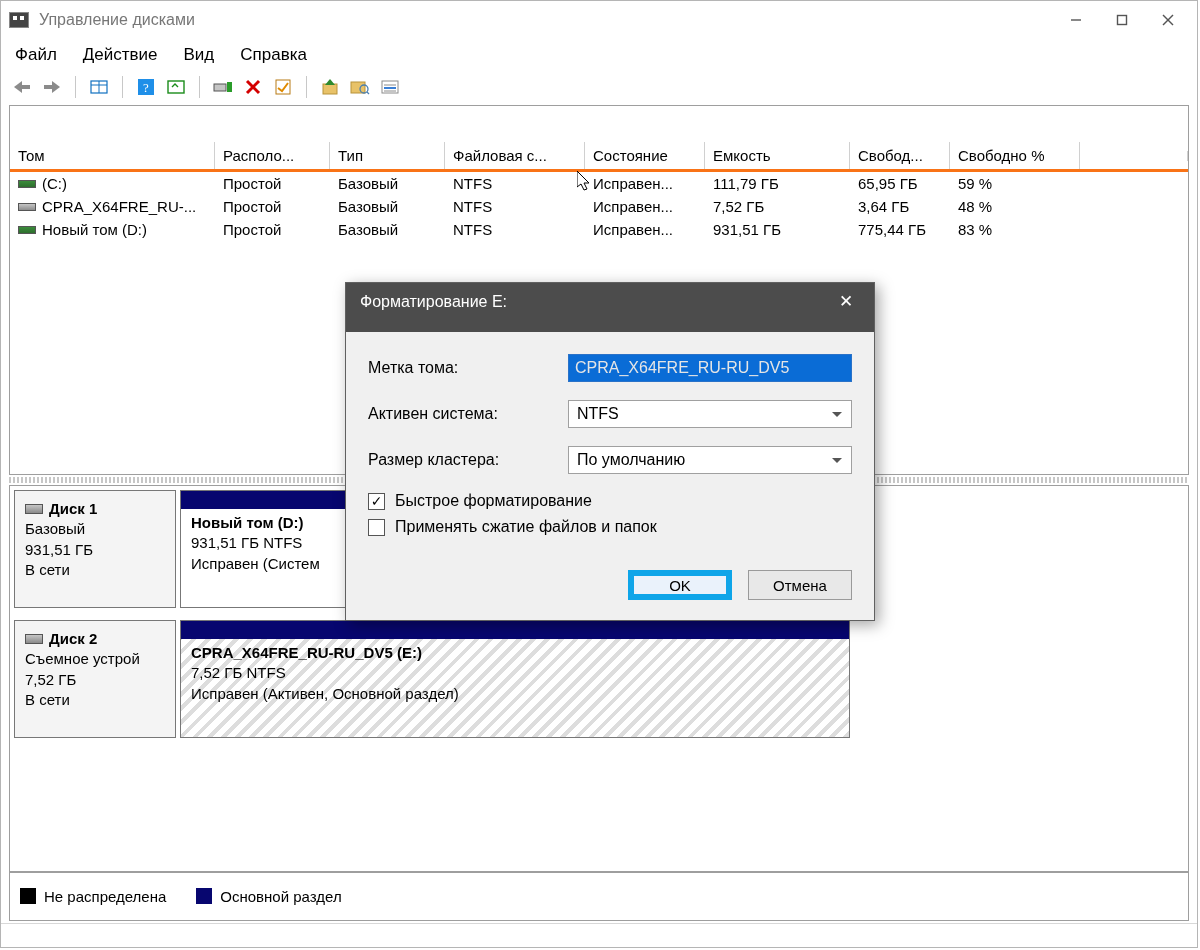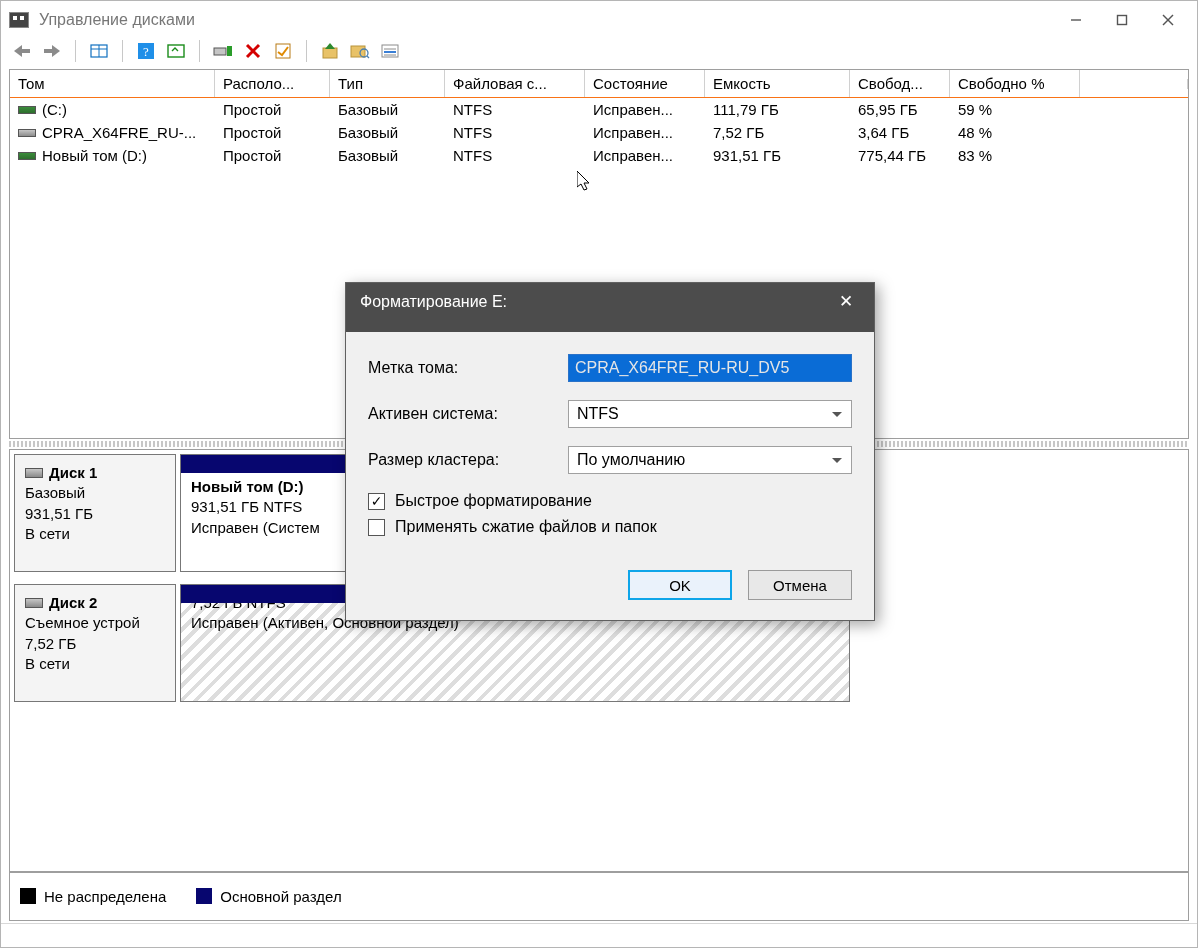--- a/index.html
+++ b/index.html
@@ -91,21 +91,22 @@
     background:#fff;
     display:flex; flex-direction:column;
   }
   .vt-head, .vt-row {
     display: grid;
     grid-template-columns: 205px 115px 115px 140px 120px 145px 100px 130px 1fr;
     align-items: center;
   }
   .vt-head {
     background: #fff;
-    border-bottom: 1px solid #f97316;
+    border-bottom: 3px solid #f97316;
+    margin-top: 36px;
   }
   .vt-head > div {
     padding: 5px 8px;
     border-right: 1px solid #d0d0d0;
     font-size: 15px;
     white-space: nowrap;
     overflow: hidden;
     text-overflow: ellipsis;
   }
   .vt-body { flex:1; }
@@ -257,21 +258,21 @@
     padding:12px 22px 20px;
   }
   .btn{
     min-width:104px; height:30px;
     border:1px solid #9a9a9a;
     background:#e8e8e8;
     font:inherit;
     padding:0 12px;
   }
   .btn.primary{
-    border:2px solid #0ea5e9;
+    border:6px solid #0ea5e9;
     background:#eaf2fb;
   }
 
   .cursor-arrow{
     position:absolute;
     left:577px; top:171px;
     width:16px; height:22px;
     pointer-events:none;
   }
 </style>
@@ -296,20 +297,26 @@
       </div>
       <div class="win-btn close">
         <svg viewBox="0 0 12 12">
             <line x1="1" y1="1" x2="11" y2="11" stroke="currentColor" stroke-width="1.4"></line>
             <line x1="11" y1="1" x2="1" y2="11" stroke="currentColor" stroke-width="1.4"></line>
           </svg>
       </div>
     </div>
   </div>
 
+  <div class="menubar">
+    <span>Файл</span>
+    <span>Действие</span>
+    <span>Вид</span>
+    <span>Справка</span>
+  </div>
 
   <div class="toolbar">
     <div class="tb-btn">
       <svg width="20" height="16">
           <polygon points="10,2 2,8 10,14" fill="#8b8b8b"></polygon>
           <rect x="10" y="6" width="8" height="4" fill="#8b8b8b"></rect>
         </svg>
     </div>
     <div class="tb-btn">
       <svg width="20" height="16">
@@ -451,20 +458,21 @@
 
     <div class="disk-row">
       <div class="disk-lbl">
         <span class="dicon"></span><span class="dname">Диск 2</span><br>
         <span>Съемное устрой</span><br>
         <span>7,52 ГБ</span><br>
         <span>В сети</span>
       </div>
       <div class="disk-part hatched" style="max-width:670px">
         <div class="stripe"></div>
+        <span class="pname">CPRA_X64FRE_RU-RU_DV5  (E:)</span>
         <span>7,52 ГБ NTFS</span><br>
         <span>Исправен (Активен, Основной раздел)</span>
       </div>
     </div>
 
   </div>
 
   <div class="legend">
     <span><span class="sw black"></span><span>Не распределена</span></span>
     <span><span class="sw blue"></span><span>Основной раздел</span></span>

